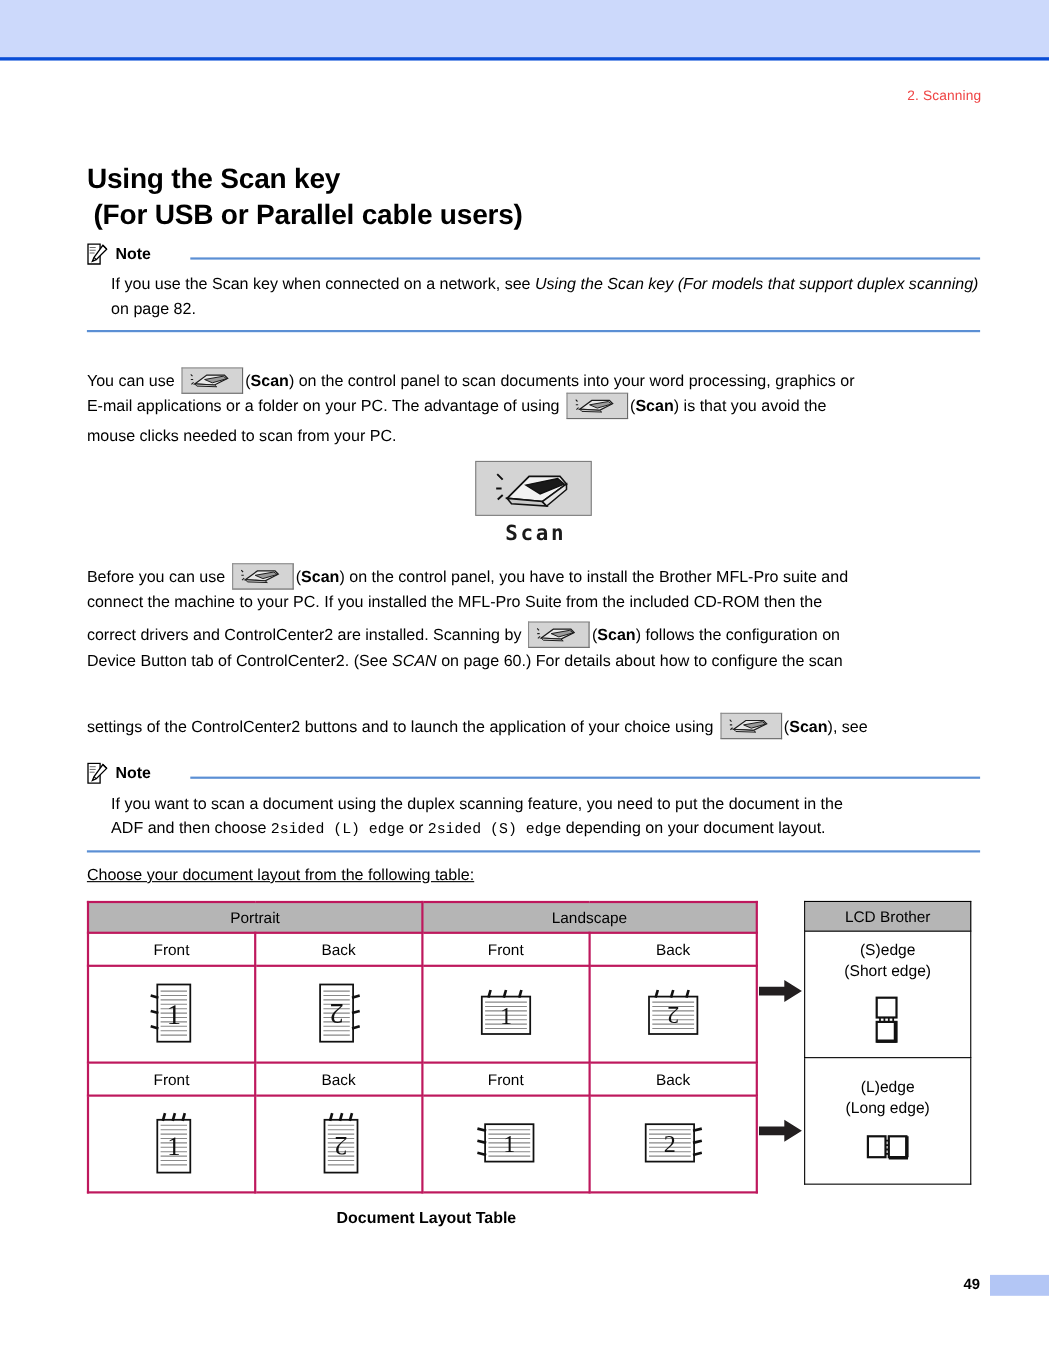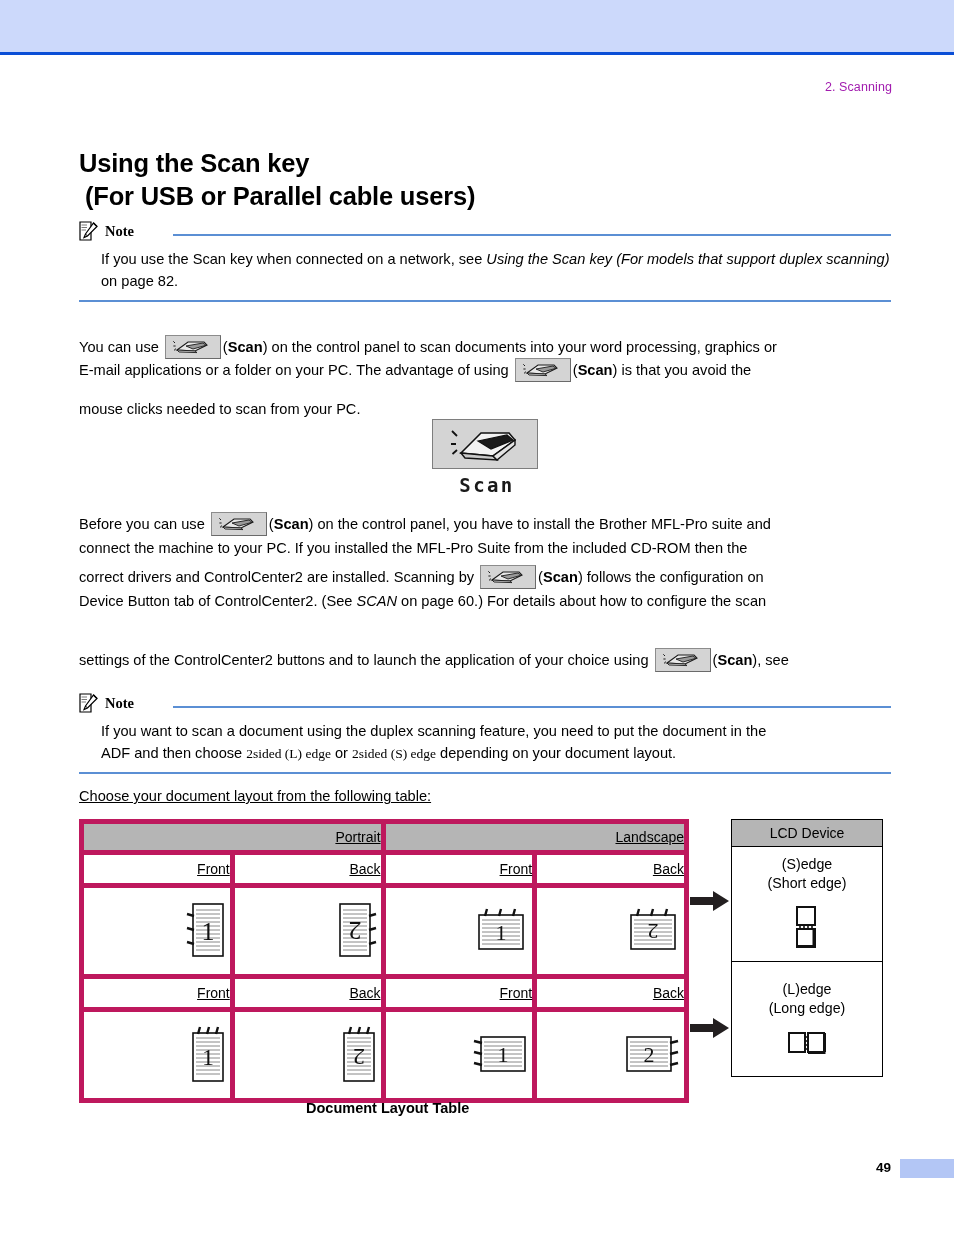--- a/index.html
+++ b/index.html
@@ -15,21 +15,21 @@
 
   
   .header-band{
     position:absolute;left:0;top:0;width:954px;height:55px;
     background:#ccd9fb;
     border-bottom:3px solid #0a4ed6;
     box-sizing:border-box;
   }
   .chapter-label{
     position:absolute;right:62px;top:80px;
-    font-size:12.5px;color:#a21caf;
+    font-size:12.5px;color:#ef4444;
     letter-spacing:.1px;
   }
 
   
   .page-title{
     position:absolute;left:79px;top:130px;width:820px;
     font-size:25.5px;font-weight:bold;line-height:33px;
     letter-spacing:-0.2px;
   }
   .page-title .l2{display:block;text-indent:6px;}
@@ -39,35 +39,35 @@
     position:absolute;left:79px;width:812px;
   }
   .note-head{
     position:relative;height:22px;
   }
   .note-icon{
     position:absolute;left:0;top:-1px;width:19px;height:21px;
   }
   .note-title{
     position:absolute;left:26px;top:1px;
-    font-size:14.5px;font-weight:bold;font-family:Liberation Serif, serif;
+    font-size:14.5px;font-weight:bold;
   }
   .note-rule-top{
     position:absolute;left:94px;right:0;top:12px;height:2px;
     background:#5b8fd4;
   }
   .note-body{
     margin-top:5px;margin-left:22px;
     font-size:14.6px;line-height:21.5px;
   }
   .note-rule-bottom{
     margin-top:8px;height:2px;background:#5b8fd4;width:812px;
   }
   .note i{font-style:italic;}
-  .mono{font-family:Liberation Serif, serif;font-size:13.5px;letter-spacing:0px;}
+  .mono{font-family:Liberation Mono, monospace;font-size:13.5px;letter-spacing:0px;}
 
   
   .para{
     position:absolute;left:79px;width:815px;
     font-size:14.6px;line-height:21.5px;
   }
   .para i{font-style:italic;}
   .para b{font-weight:bold;}
   .lh-wide{line-height:31px;}
 
@@ -99,25 +99,24 @@
     color:#1a1a1a;
   }
 
   
   .layout-table{
     position:absolute;left:79px;top:819px;
     border-collapse:collapse;
     width:610px;
   }
   .layout-table td,.layout-table th{
-    border:5px solid #be185d;
-    text-align:right;
+    border:2px solid #be185d;
+    text-align:center;
     font-size:14px;font-weight:normal;
     padding:0;
-    text-decoration:underline;
   }
   .layout-table .hdr{
     background:#b5b5b5;height:26px;
   }
   .layout-table .sub{
     height:28px;vertical-align:middle;
   }
   .layout-table .cell{
     height:86px;vertical-align:middle;
   }
@@ -195,21 +194,21 @@
       </svg></span><span>(</span><b>Scan</b><span>) on the control panel to scan documents into your word processing, graphics or</span>
 </div>
 
 <div class="para lh-wide" style="top:355px;">
   <span>E-mail applications or a folder on your PC. The advantage of using </span><span class="scankey"><svg width="38" height="15" viewBox="0 0 38 15">
         <path d="M4 11 L15 3 L31 3 L34 6 L22 12 Z" fill="#e8e8e8" stroke="#1a1a1a" stroke-width="1.1"></path>
         <path d="M13 7 L30 4 L33 6.3 L20 10 Z" fill="#9a9a9a" stroke="#1a1a1a" stroke-width="0.9"></path>
         <path d="M4 11 L6 13 L24 13.6 L22 12 Z" fill="#cfcfcf" stroke="#1a1a1a" stroke-width="0.9"></path>
         <path d="M2 4 L0.3 2.3 M2.6 7 L0.4 7 M3 9.6 L1 11.4" stroke="#1a1a1a" stroke-width="1"></path>
       </svg></span><span>(</span><b>Scan</b><span>) is that you avoid the</span>
-  <div style="line-height:21.5px;margin-top:13px;">mouse clicks needed to scan from your PC.</div>
+  <div style="line-height:21.5px;margin-top:1px;">mouse clicks needed to scan from your PC.</div>
 </div>
 
 <div class="scan-figure">
   <div class="box">
     <svg width="72" height="36" viewBox="0 0 72 36">
       <path d="M10 26 L30 6 L58 6 L64 13 L42 29 Z" fill="#f2f2f2" stroke="#111" stroke-width="1.6"></path>
       <path d="M27 14 L56 8 L62 13 L40 22 Z" fill="#1a1a1a" stroke="#111" stroke-width="1.2"></path>
       <path d="M10 26 L14 31 L46 33 L42 29 Z" fill="#c9c9c9" stroke="#111" stroke-width="1.4"></path>
       <path d="M42 29 L46 33 L64 18 L64 13 Z" fill="#e3e3e3" stroke="#111" stroke-width="1.4"></path>
       <path d="M6 9 L1 4 M5 17 L0 17 M6 23 L1.5 27" stroke="#111" stroke-width="1.8"></path>
@@ -414,21 +413,21 @@
 </div>
 <div class="arrow" style="top:1017px;">
   <svg width="40" height="22" viewBox="0 0 40 22">
     <path d="M0 7 H23 V1 L39 11 L23 21 V15 H0 Z" fill="#231f20"></path>
   </svg>
 </div>
 
 <table class="lcd-table">
   <tbody>
       <tr>
-    <th class="hdr">LCD Device</th>
+    <th class="hdr">LCD Brother</th>
   </tr>
   <tr>
     <td class="cell">
       <div class="lcd-lines">(S)edge</div>
       <div class="lcd-lines">(Short edge)</div>
       <div class="lcd-pic">
         <svg width="30" height="46" viewBox="0 0 30 46">
           <rect x="5" y="2" width="18" height="18" fill="#fff" stroke="#111" stroke-width="2"></rect>
           <rect x="5" y="24" width="18" height="18" fill="#fff" stroke="#111" stroke-width="2"></rect>
           <path d="M5 41.5 H23" stroke="#111" stroke-width="3"></path>

